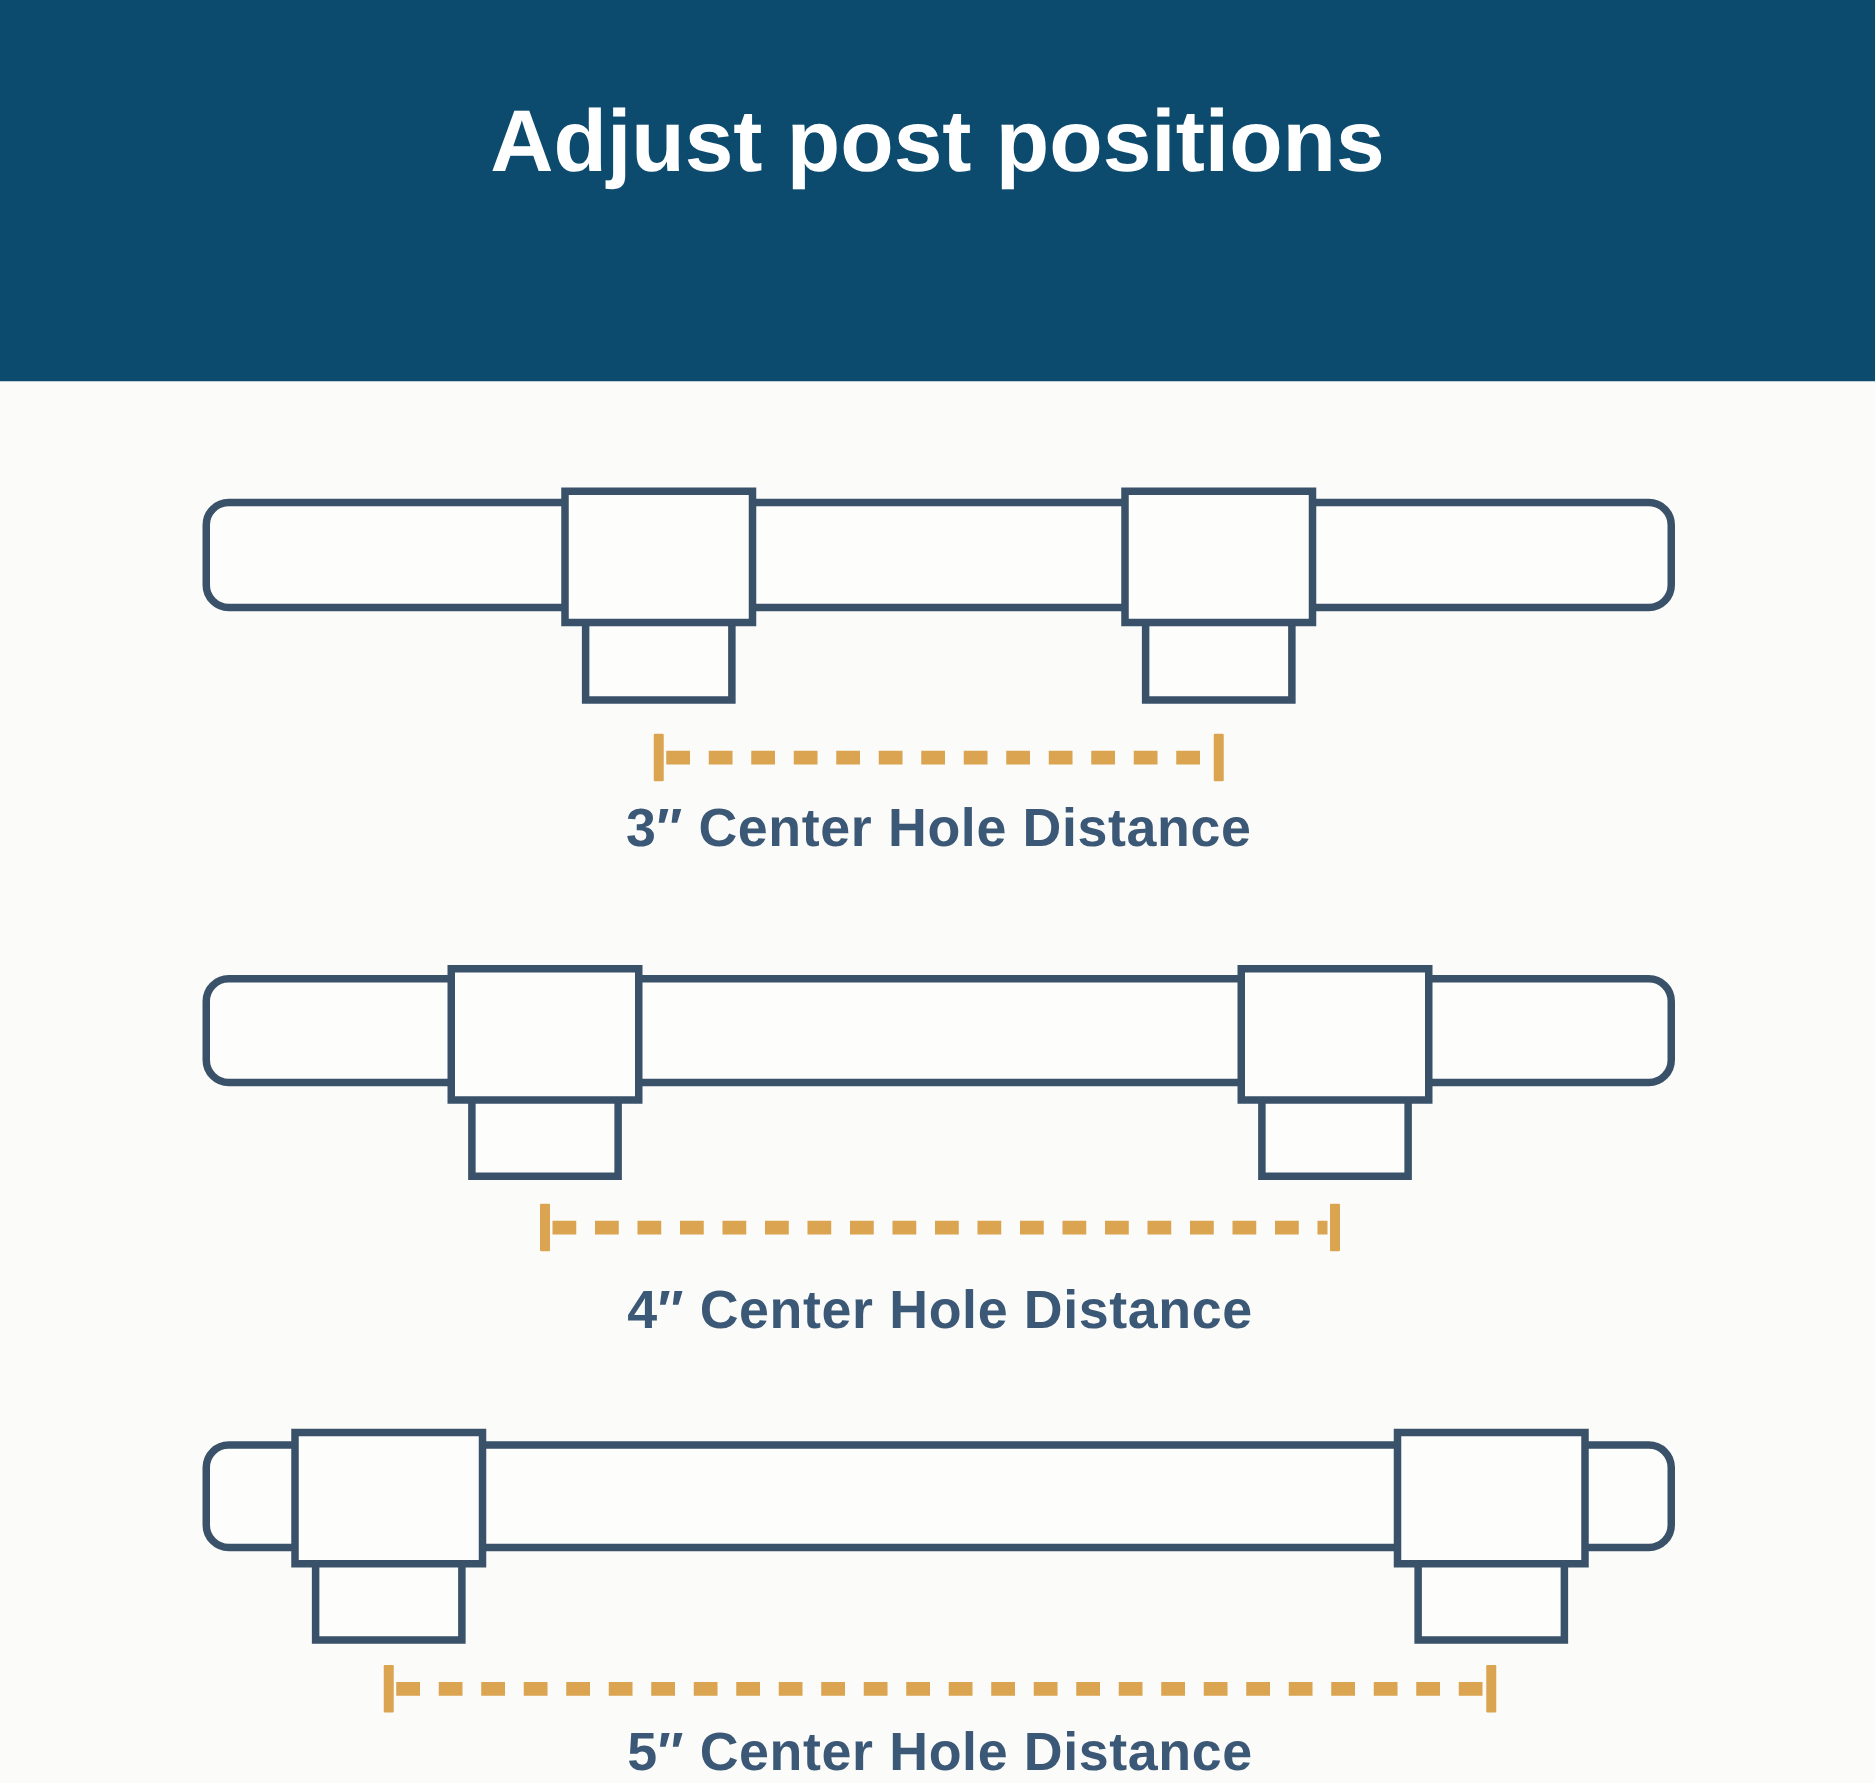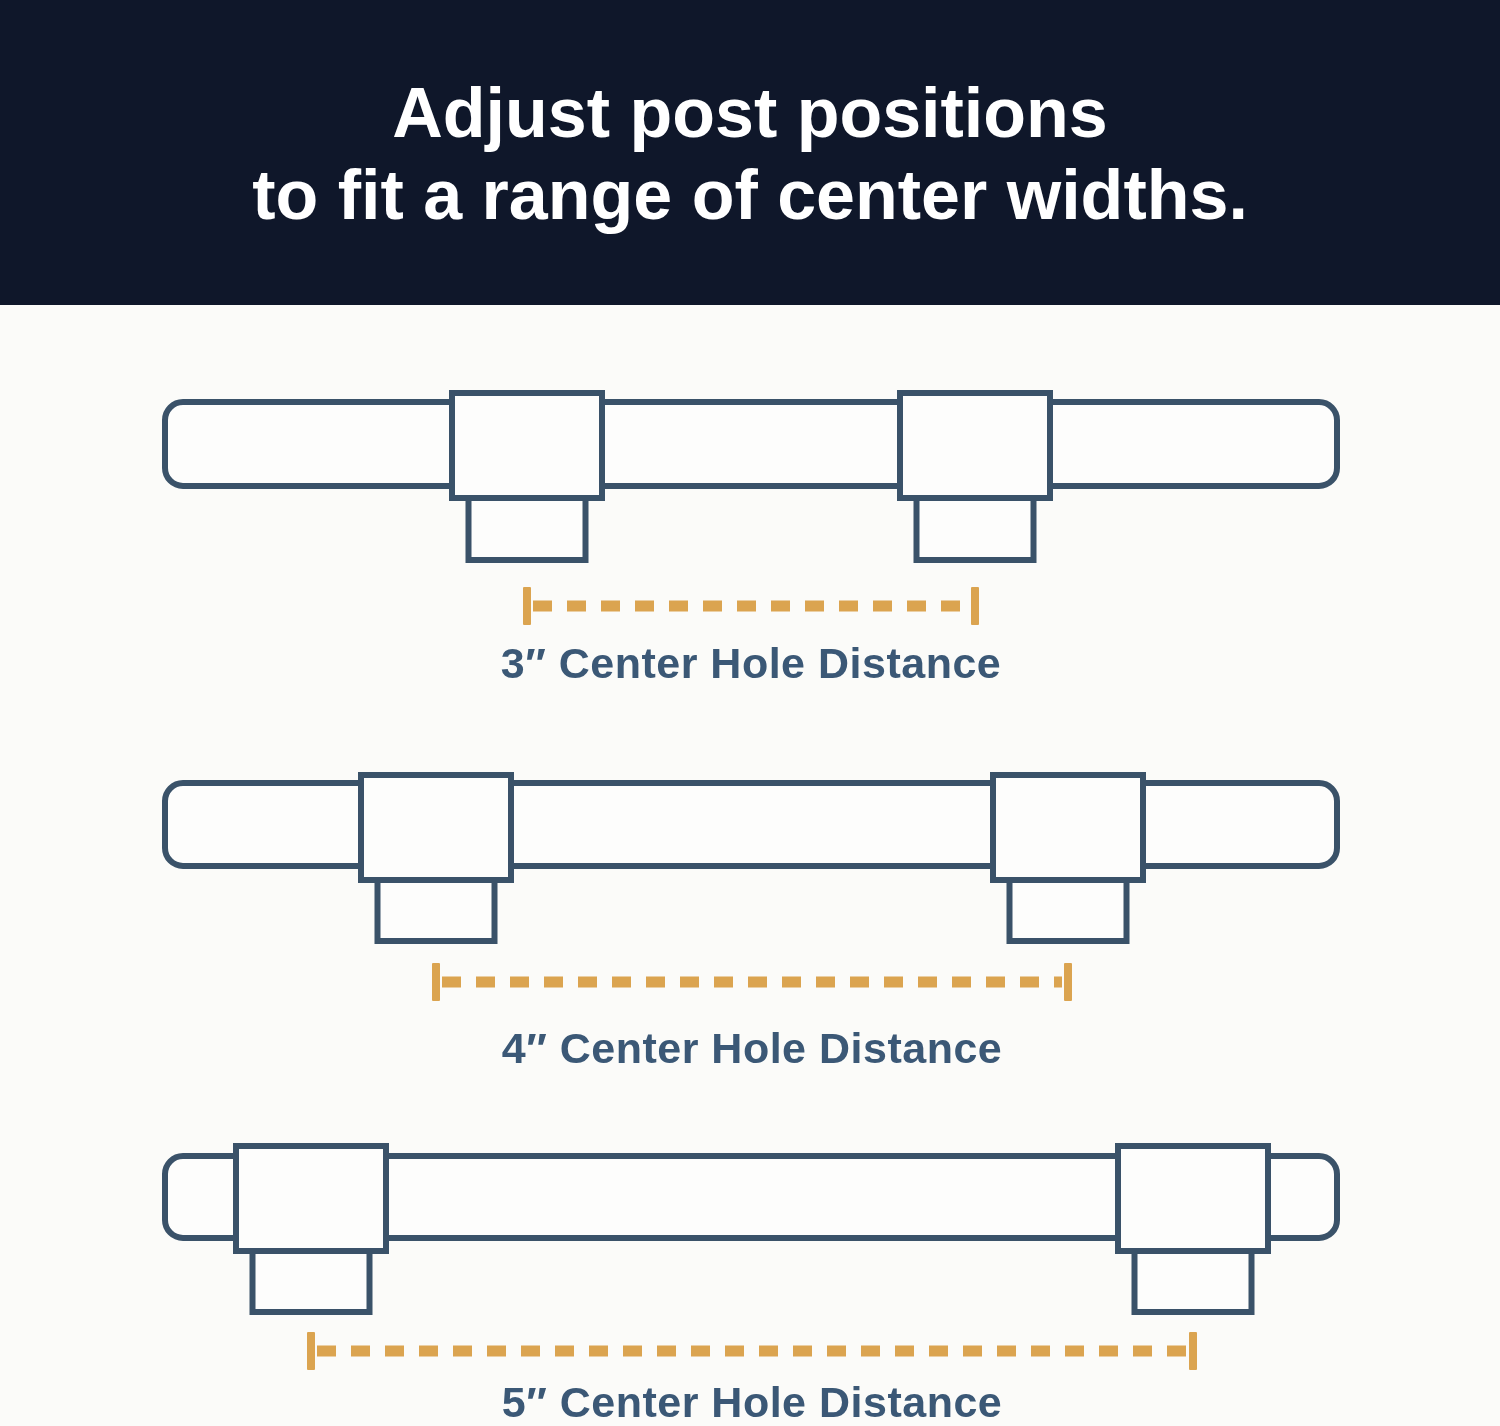--- a/index.html
+++ b/index.html
@@ -43,23 +43,22 @@
   svg text.dist-label {
     font-family: "Liberation Sans", "DejaVu Sans", sans-serif;
     font-size: 43px;
     font-weight: bold;
     letter-spacing: 0.5px;
   }
 </style>
 </head>
 <body style="background: rgb(251, 251, 249);">
 
-<div class="header" style="background: #0f172a;">
+<div class="header" style="background: #0c4a6e;">
   <div class="title-line" style="color: rgb(255, 255, 255);">Adjust post positions</div>
-  <div class="title-line" style="color: rgb(255, 255, 255);">to fit a range of center widths.</div>
 </div>
 
 <svg class="diagram" width="1500" height="1426" viewBox="0 0 1500 1426" id="diagram-svg">
     <g>
       <rect x="165" y="402" width="1172" height="84" rx="18" ry="18" fill="#fdfdfc" stroke="#3a5269" stroke-width="6"></rect>
       <rect x="468.5" y="494" width="117" height="66" fill="#fdfdfc" stroke="#3a5269" stroke-width="6"></rect>
       <rect x="916.5" y="494" width="117" height="66" fill="#fdfdfc" stroke="#3a5269" stroke-width="6"></rect>
       <rect x="452" y="393" width="150" height="105" fill="#fdfdfc" stroke="#3a5269" stroke-width="6"></rect>
       <rect x="900" y="393" width="150" height="105" fill="#fdfdfc" stroke="#3a5269" stroke-width="6"></rect>
       <line x1="533" y1="606" x2="969" y2="606" stroke="#dba450" stroke-width="11" stroke-dasharray="19 15"></line>

